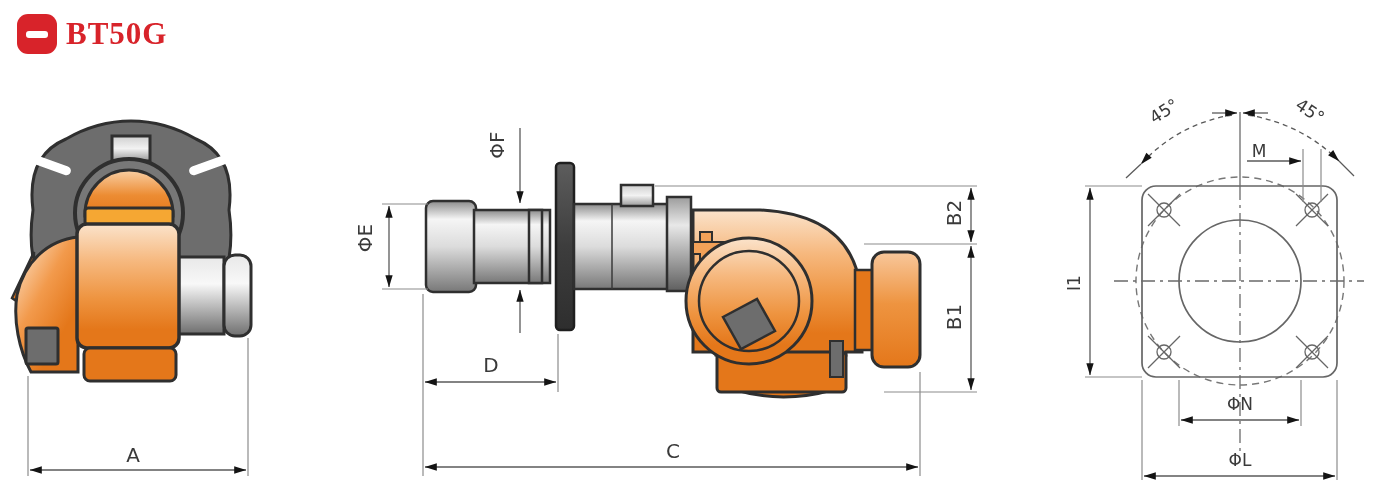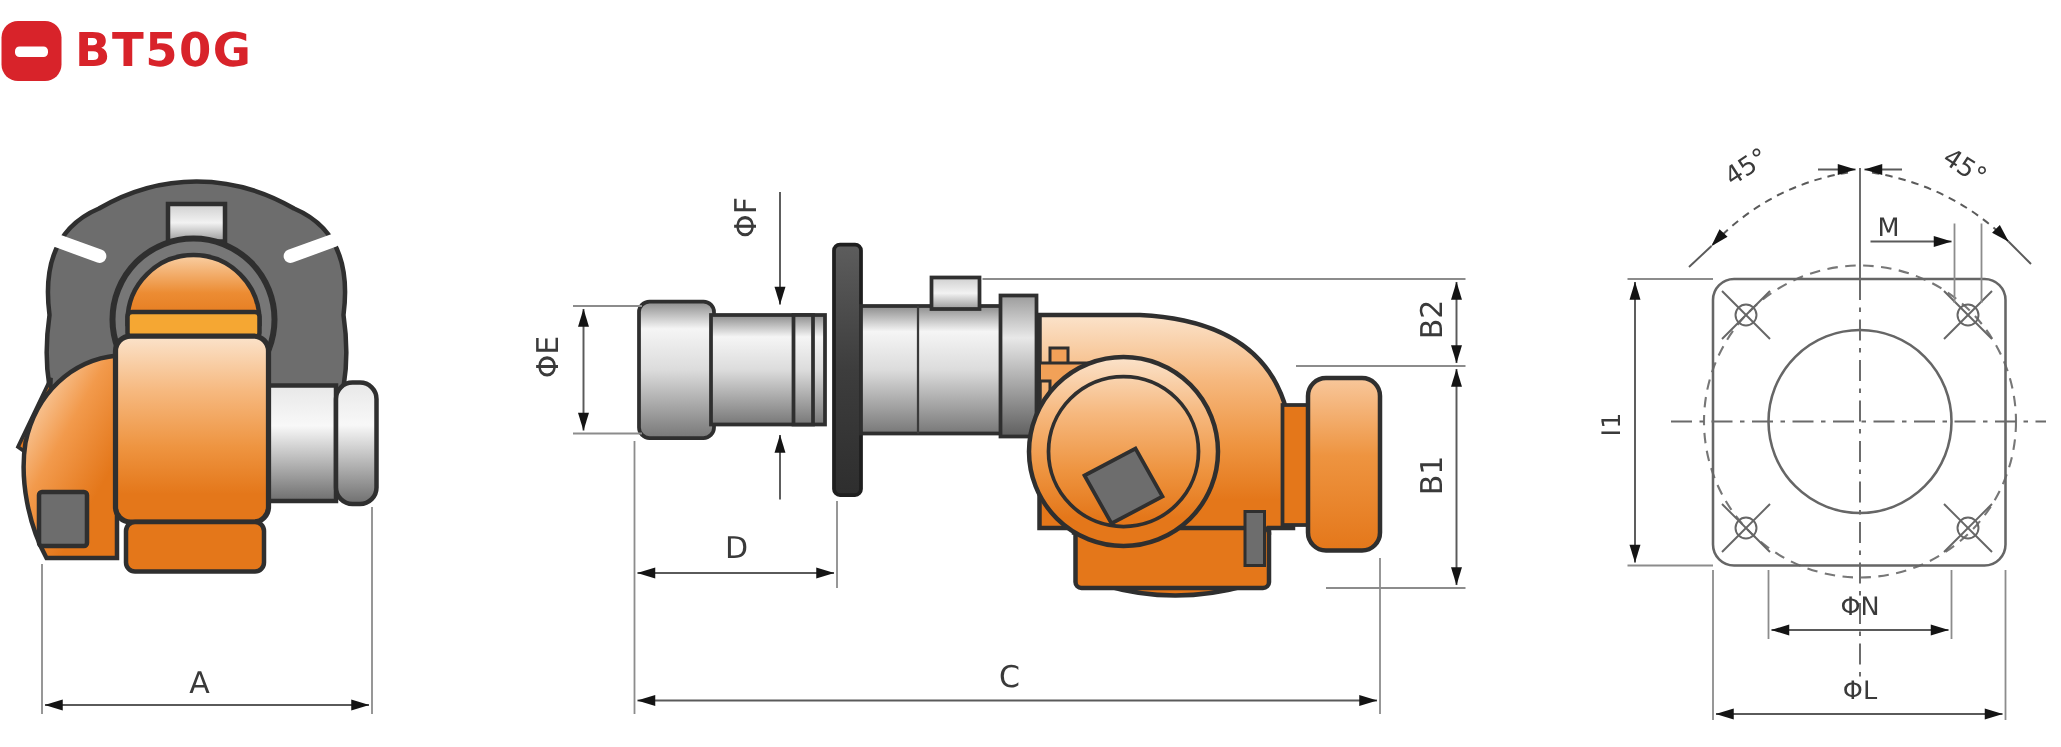--- a/index.html
+++ b/index.html
@@ -1,18 +1,18 @@
 <!DOCTYPE html>
 <html><head>
 <meta charset="utf-8">
 <style>
   html,body{margin:0;padding:0;background:#fff;}
   .canvas{position:relative;width:1374px;height:498px;background:#ffffff;overflow:hidden;
           font-family:"DejaVu Sans","Liberation Sans",sans-serif;}
-  .titlebar{position:absolute;left:1px;top:14px;display:flex;gap:9px;}
+  .titlebar{position:absolute;left:17px;top:14px;display:flex;gap:9px;font-family:Liberation Serif, serif;}
   .badge{width:40px;height:40px;background:#d8232a;border-radius:11px;position:relative;}
   .badge .bar{position:absolute;left:50%;top:50%;width:22px;height:7px;margin:-3.5px 0 0 -11px;
               background:#ffffff;border-radius:3px;}
   .title{color:#d8232a;font-size:31px;font-weight:bold;letter-spacing:1px;line-height:40px;}
   svg text{fill:#3a3a3a;font-family:"DejaVu Sans","Liberation Sans",sans-serif;}
   .dimtxt{font-size:20px;}
   .dimtxt-s{font-size:17px;}
   .ext{stroke:#8c8c8c;stroke-width:1.2;fill:none;}
   .dim{stroke:#5a5a5a;stroke-width:1.3;fill:none;}
   .cline{stroke:#6a6a6a;stroke-width:1.3;fill:none;}

